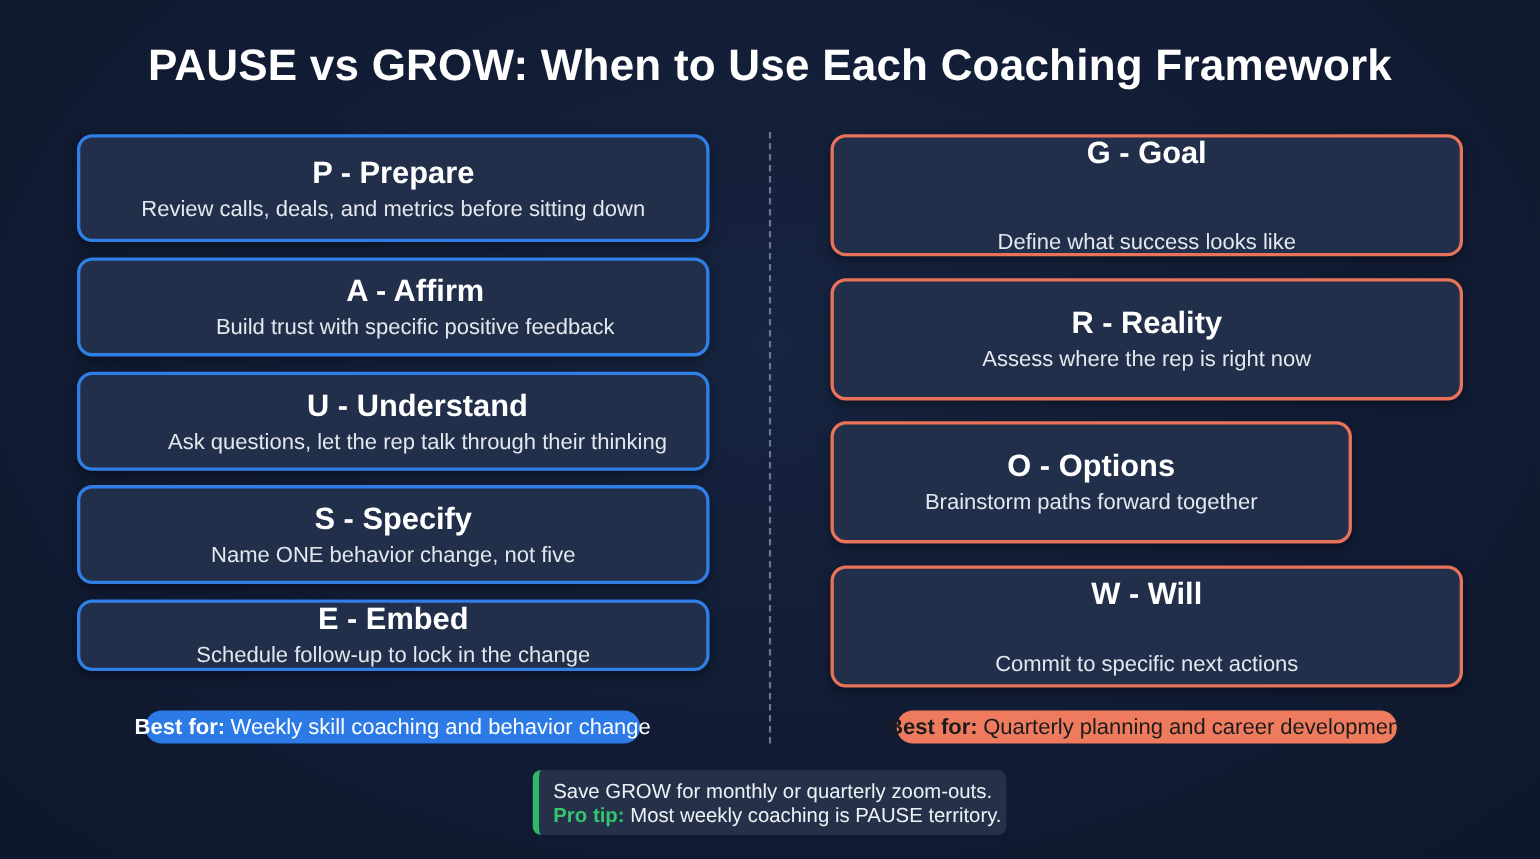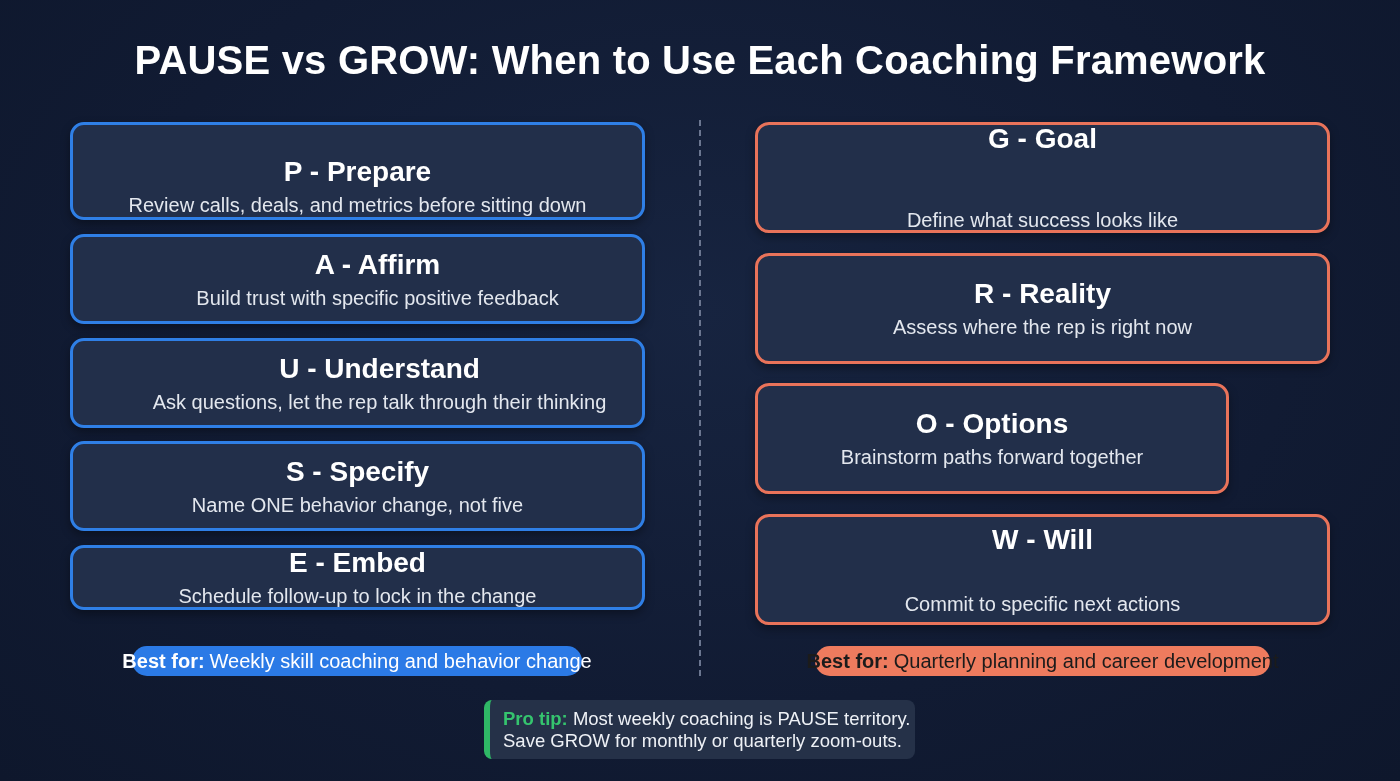--- a/index.html
+++ b/index.html
@@ -42,21 +42,21 @@
     font-size: 18.5px; line-height: 22px; color: #eef1f6;
   }
   .tip b { color: #35c46e; }
 </style>
 </head>
 <body>
 
 <div class="title">PAUSE vs GROW: When to Use Each Coaching Framework</div>
 
 <div>
-  <div class="card pause" style="left:70px; top:122px; width:575px; height:98px;justify-content:flex-end;">
+  <div class="card pause" style="left:70px; top:122px; width:575px; height:98px;">
     <div class="h">P - Prepare</div>
     <div class="d">Review calls, deals, and metrics before sitting down</div>
   </div>
   <div class="card pause" style="left:70px; top:234px; width:575px; height:90px;padding-left:40px;">
     <div class="h">A - Affirm</div>
     <div class="d">Build trust with specific positive feedback</div>
   </div>
   <div class="card pause" style="left:70px; top:338px; width:575px; height:90px;padding-left:44px;">
     <div class="h">U - Understand</div>
     <div class="d">Ask questions, let the rep talk through their thinking</div>
@@ -94,18 +94,18 @@
     <div class="h">W - Will</div>
     <div class="d">Commit to specific next actions</div>
   </div>
   <div class="best orange" style="left:815px; top:646px; width:455px;">
     <b>Best for:</b>
     <span>Quarterly planning and career development</span>
   </div>
 </div>
 
 <div class="tip">
+  <div>Save GROW for monthly or quarterly zoom-outs.</div>
   <div>
     <b>Pro tip:</b>
     <span>Most weekly coaching is PAUSE territory.</span>
   </div>
-  <div>Save GROW for monthly or quarterly zoom-outs.</div>
 </div>
 
 </body></html>

